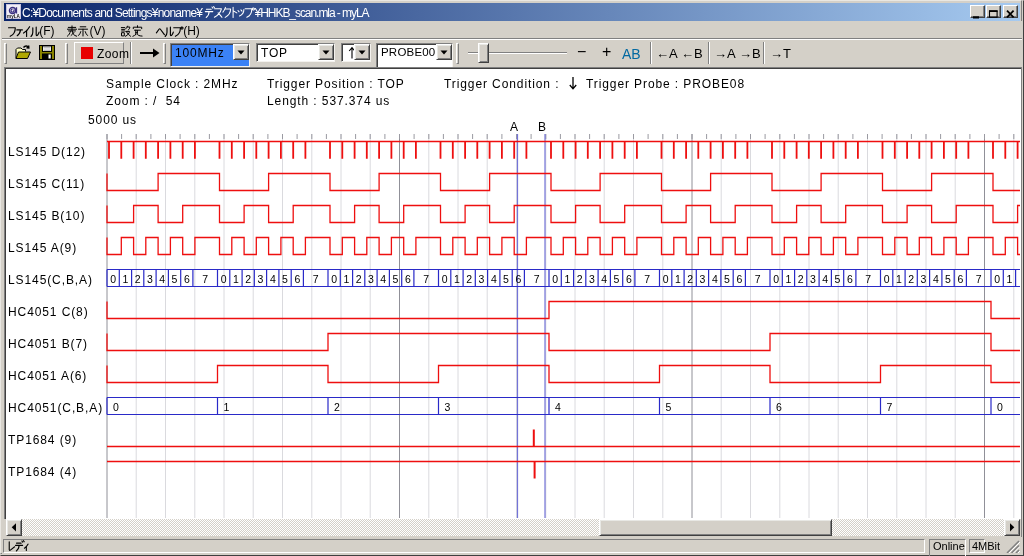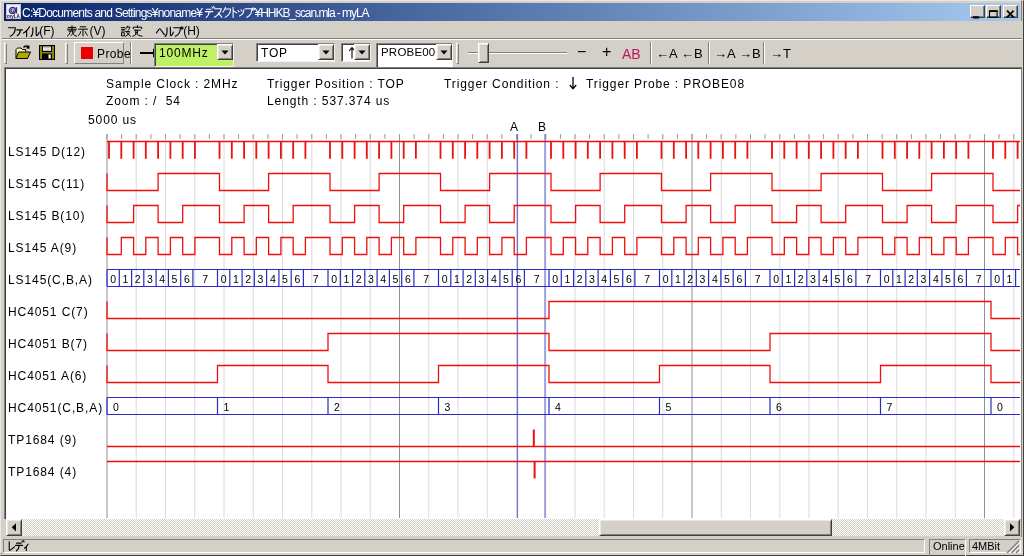--- a/index.html
+++ b/index.html
@@ -86,29 +86,29 @@
 <svg class="abs" style="left:39px;top:45px" width="16" height="15" viewBox="0 0 16 15">
 <rect x="0.5" y="0.5" width="15" height="14" fill="#8a8400" stroke="#000"></rect>
 <rect x="3.5" y="1" width="9" height="5.5" fill="#fff" stroke="#000"></rect>
 <path d="M4.5,2.5H11.5M4.5,4H11.5M4.5,5.5H11.5" stroke="#c0c0c0"></path>
 <rect x="3" y="8.5" width="10" height="6" fill="#000"></rect>
 <rect x="9.5" y="9.5" width="2.2" height="4" fill="#fff"></rect>
   </svg>
 <div class="abs grip" style="left:65px;top:43px;height:21px"></div>
 <div class="abs" style="left:74px;top:42px;width:50px;height:22px;border:1px solid;border-color:#fff #808080 #808080 #fff;background:#d4d0c8">
 <div class="abs" style="left:6px;top:4px;width:12px;height:12px;background:#e80000"></div>
-<div class="abs" style="left:22px;top:3.5px;font-size:12px;letter-spacing:0.4px">Probe</div>
+<div class="abs" style="left:22px;top:3.5px;font-size:12px;letter-spacing:0.4px">Zoom</div>
   </div>
 <div class="abs sep" style="left:130px;top:42px;height:22px"></div>
 <svg class="abs" style="left:139px;top:48px" width="22" height="10" viewBox="0 0 22 10">
     <path d="M1,5H17" stroke="#000" stroke-width="2"></path>
     <path d="M14,0.5L20.5,5L14,9.5Z" fill="#000"></path>
   </svg>
 <div class="abs grip" style="left:163px;top:43px;height:21px"></div>
-<div class="abs" style="left:154px;top:43px;width:80px;height:24px;background:#bef264;border-top:1.5px solid #808080;border-left:1.5px solid #808080;border-right:1.5px solid #f4f2ee;border-bottom:1.5px solid #f4f2ee;box-shadow:inset 1px 1px 0 #404040">
+<div class="abs" style="left:170px;top:43px;width:80px;height:24px;background:#3b82f6;border-top:1.5px solid #808080;border-left:1.5px solid #808080;border-right:1.5px solid #f4f2ee;border-bottom:1.5px solid #f4f2ee;box-shadow:inset 1px 1px 0 #404040">
     <div class="abs t12" style="left:4px;top:1.5px;letter-spacing:0.8px">100MHz</div>
     <div class="abs raised" style="right:0px;top:0px;width:16px;height:16px"><svg width="14" height="14" viewBox="0 0 14 14">
         <path d="M3.5,5.5h7l-3.5,4z" fill="#000"></path>
       </svg></div>
   </div>
 <div class="abs" style="left:256px;top:43px;width:79px;height:19px;background:#fff;border-top:1.5px solid #808080;border-left:1.5px solid #808080;border-right:1.5px solid #f4f2ee;border-bottom:1.5px solid #f4f2ee;box-shadow:inset 1px 1px 0 #404040">
     <div class="abs t12" style="left:4px;top:1.5px;letter-spacing:0.8px">TOP</div>
     <div class="abs raised" style="right:0px;top:0px;width:16px;height:16px"><svg width="14" height="14" viewBox="0 0 14 14">
         <path d="M3.5,5.5h7l-3.5,4z" fill="#000"></path>
       </svg></div>
@@ -125,21 +125,21 @@
     <div class="abs" style="left:4px;top:2px;font-size:11.5px;letter-spacing:0.2px;white-space:pre">PROBE00</div>
     <div class="abs raised" style="right:0px;top:0px;width:16px;height:16px"><svg width="14" height="14" viewBox="0 0 14 14">
         <path d="M3.5,5.5h7l-3.5,4z" fill="#000"></path>
       </svg></div>
   </div>
 <div class="abs grip" style="left:456px;top:43px;height:21px"></div>
 <div class="abs" style="left:468px;top:52px;width:99px;height:2px;border-top:1px solid #808080;border-bottom:1px solid #fff"></div>
 <div class="abs raised" style="left:478px;top:43px;width:11px;height:20px"></div>
 <div class="abs" style="left:577px;top:43px;font-size:16px;color:#000;white-space:pre">−</div>
 <div class="abs" style="left:602px;top:43px;font-size:16px;color:#000;white-space:pre">+</div>
-<div class="abs" style="left:622px;top:46px;font-size:14px;color:#be185d;white-space:pre">AB</div>
+<div class="abs" style="left:622px;top:46px;font-size:14px;color:#0369a1;white-space:pre">AB</div>
 <div class="abs sep" style="left:650px;top:42px;height:22px"></div>
 <div class="abs" style="left:656px;top:46px;font-size:13px;color:#000;white-space:pre">←A</div>
 <div class="abs" style="left:681px;top:46px;font-size:13px;color:#000;white-space:pre">←B</div>
 <div class="abs sep" style="left:708px;top:42px;height:22px"></div>
 <div class="abs" style="left:714px;top:46px;font-size:13px;color:#000;white-space:pre">→A</div>
 <div class="abs" style="left:739px;top:46px;font-size:13px;color:#000;white-space:pre">→B</div>
 <div class="abs sep" style="left:763px;top:42px;height:22px"></div>
 <div class="abs" style="left:770px;top:46px;font-size:13px;color:#000;white-space:pre">→T</div>
 <div class="abs" style="left:4px;top:67px;width:1017px;height:452px;background:#fff;border-left:1px solid #808080;border-top:1px solid #808080;box-shadow:inset 1px 1px 0 #404040"></div>
 <div class="abs t12" style="left:106px;top:77px">Sample Clock : 2MHz</div>
@@ -152,21 +152,21 @@
 <div class="abs t12" style="left:106px;top:94px">Zoom : /  54</div>
 <div class="abs t12" style="left:267px;top:94px">Length : 537.374 us</div>
 <div class="abs t12" style="left:88px;top:113px">5000 us</div>
 <div class="abs t12" style="left:510px;top:120px">A</div>
 <div class="abs t12" style="left:538px;top:120px">B</div>
 <div class="abs t12" style="left:8px;top:144.5px">LS145 D(12)</div>
 <div class="abs t12" style="left:8px;top:176.5px">LS145 C(11)</div>
 <div class="abs t12" style="left:8px;top:208.5px">LS145 B(10)</div>
 <div class="abs t12" style="left:8px;top:240.5px">LS145 A(9)</div>
 <div class="abs t12" style="left:8px;top:272.5px">LS145(C,B,A)</div>
-<div class="abs t12" style="left:8px;top:304.5px">HC4051 C(7)</div>
+<div class="abs t12" style="left:8px;top:304.5px">HC4051 C(8)</div>
 <div class="abs t12" style="left:8px;top:336.5px">HC4051 B(7)</div>
 <div class="abs t12" style="left:8px;top:368.5px">HC4051 A(6)</div>
 <div class="abs t12" style="left:8px;top:400.5px">HC4051(C,B,A)</div>
 <div class="abs t12" style="left:8px;top:432.5px">TP1684 (9)</div>
 <div class="abs t12" style="left:8px;top:464.5px">TP1684 (4)</div>
 <div class="abs" style="left:0;top:0"><svg id="wave" width="1024" height="556" viewBox="0 0 1024 556" font-family="Liberation Sans, sans-serif">
       <path d="M136.2,134V518M165.5,134V518M194.8,134V518M224,134V518M253.2,134V518M282.5,134V518M311.8,134V518M341,134V518M370.2,134V518M428.8,134V518M458,134V518M487.2,134V518M516.5,134V518M545.8,134V518M575,134V518M604.2,134V518M633.5,134V518M662.8,134V518M721.2,134V518M750.5,134V518M779.8,134V518M809,134V518M838.2,134V518M867.5,134V518M896.8,134V518M926,134V518M955.2,134V518M1013.8,134V518" stroke="#dadade" fill="none"></path>
       <path d="M107,134V518M399.5,134V518M692,134V518M984.5,134V518" stroke="#909098" fill="none"></path>
       <path d="M107,134V139M121.6,134V139M136.2,134V139M150.9,134V139M165.5,134V139M180.1,134V139M194.8,134V139M209.4,134V139M224,134V139M238.6,134V139M253.2,134V139M267.9,134V139M282.5,134V139M297.1,134V139M311.8,134V139M326.4,134V139M341,134V139M355.6,134V139M370.2,134V139M384.9,134V139M399.5,134V139M414.1,134V139M428.8,134V139M443.4,134V139M458,134V139M472.6,134V139M487.2,134V139M501.9,134V139M516.5,134V139M531.1,134V139M545.8,134V139M560.4,134V139M575,134V139M589.6,134V139M604.2,134V139M618.9,134V139M633.5,134V139M648.1,134V139M662.8,134V139M677.4,134V139M692,134V139M706.6,134V139M721.2,134V139M735.9,134V139M750.5,134V139M765.1,134V139M779.8,134V139M794.4,134V139M809,134V139M823.6,134V139M838.2,134V139M852.9,134V139M867.5,134V139M882.1,134V139M896.8,134V139M911.4,134V139M926,134V139M940.6,134V139M955.2,134V139M969.9,134V139M984.5,134V139M999.1,134V139M1013.8,134V139" stroke="#9a9aa2" fill="none"></path>
       <path d="M517.5,134V518M545,134V518" stroke="#7373d8" stroke-width="1.2" fill="none"></path>
@@ -280,18 +280,18 @@
       <g transform="translate(0,0) scale(0.95)" stroke="#000" stroke-width="1.15" fill="none" stroke-linecap="round" stroke-linejoin="round">
         <path transform="translate(0,0)" d="M1.3,1.4V9.5C1.3,10.4 1.8,10.6 2.5,10.1L7,6.6"></path>
         <path transform="translate(7.6,0)" d="M1.4,2.8H6.2M0.3,5.1H7.8M4.1,5.1C4.1,7.4 3.1,9.6 1.2,11M7,0.5L7.9,1.7M8.6,0.1L9.5,1.3"></path>
         <path transform="translate(16.4,0)" d="M4.8,3.8C3.7,5.8 2.4,7.2 0.9,8.2M2.9,6.1V10.6"></path>
       </g>
     </g>
   </svg>
 <div class="abs panel" style="left:929px;top:539px;width:37px;height:22px">
     <div class="abs" style="left:3px;top:0px;font-size:11px">Online</div>
   </div>
-<div class="abs panel" style="left:969px;top:539px;width:52px;height:14px">
+<div class="abs panel" style="left:969px;top:539px;width:16px;height:14px">
     <div class="abs" style="left:2px;top:0px;font-size:11px">4MBit</div>
   </div>
 <svg class="abs" style="left:1006px;top:540px" width="14" height="13" viewBox="0 0 14 13">
 <path d="M13,1L1,13M13,5.5L5.5,13M13,10L10,13" stroke="#808080" stroke-width="1.5"></path>
 <path d="M14,2L2,14M14,6.5L6.5,14M14,11L11,14" stroke="#fff" stroke-width="1"></path>
   </svg>
 </body></html>

